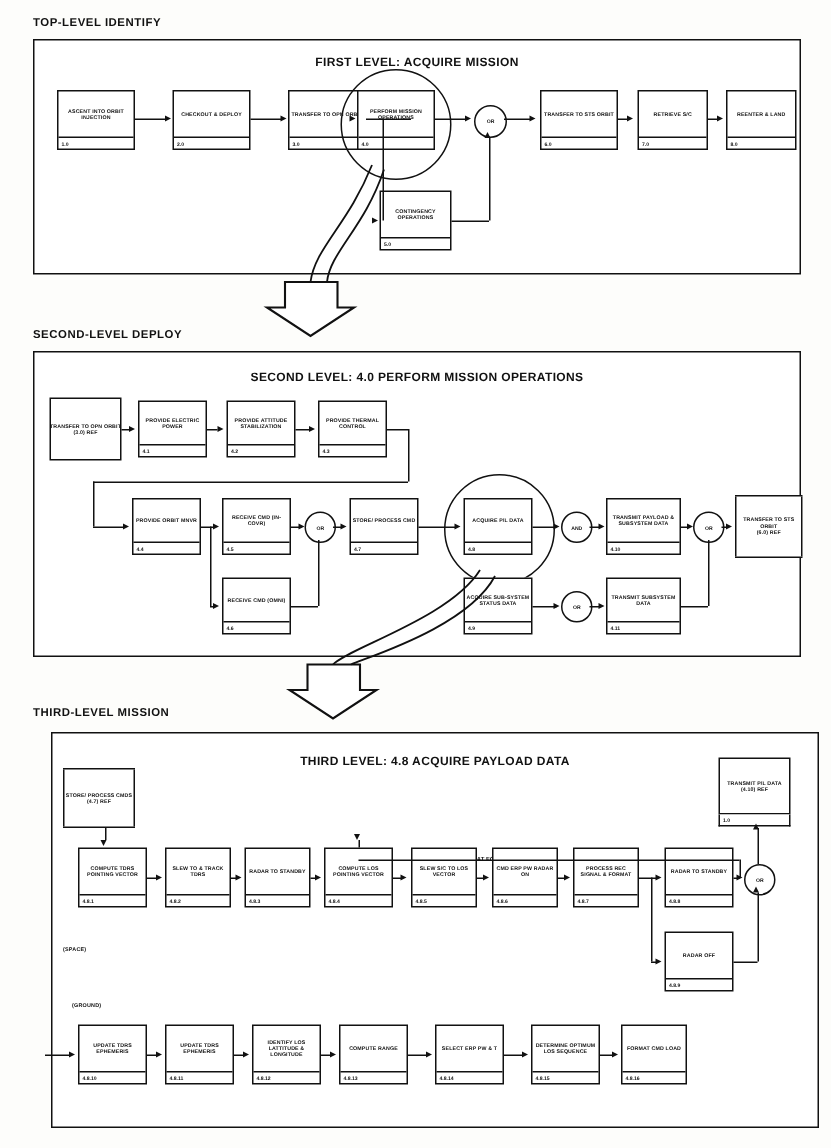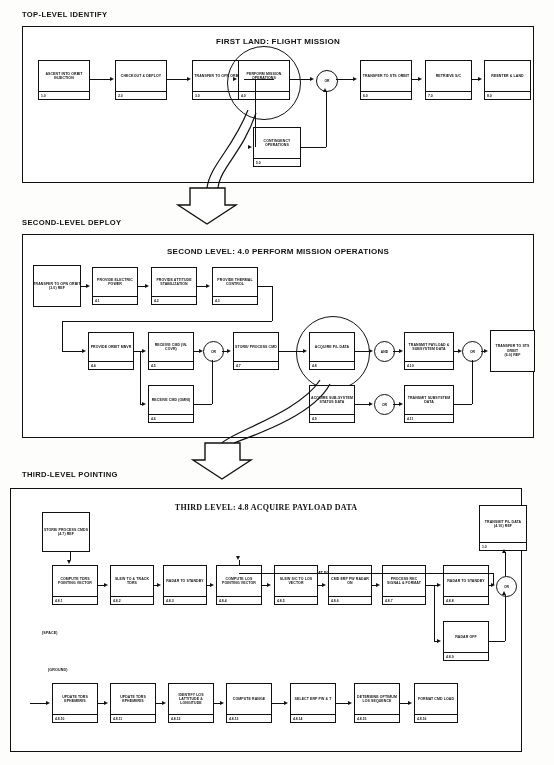--- a/index.html
+++ b/index.html
@@ -62,21 +62,21 @@
   svg.ovl{position:absolute;left:0;top:0;width:554px;height:765px;pointer-events:none;}
 </style>
 </head>
 <body>
 
 <div class="page">
 
   <div class="sec-title" style="left:22px;top:10px;">TOP-LEVEL IDENTIFY</div>
 
   <div class="panel" style="left:22px;top:26px;width:510px;height:155px;">
-    <div class="panel-title" style="top:10px;">FIRST LAND: FLIGHT MISSION</div>
+    <div class="panel-title" style="top:10px;">FIRST LEVEL: ACQUIRE MISSION</div>
   </div>
 
   <div class="blk" style="left:38px;top:60px;width:52px;height:40px;">
     <div class="body">
         <span>ASCENT INTO ORBIT INJECTION</span>
       </div>
     <div class="num">
         <span>1.0</span>
       </div>
   </div>
@@ -335,23 +335,23 @@
   <div class="arw arw-r" style="left:369px;top:401.5px;"></div>
   <div class="ln lnh" style="left:393px;top:404px;width:7px;"></div>
   <div class="arw arw-r" style="left:399px;top:401.5px;"></div>
   <div class="ln lnh" style="left:454px;top:351px;width:5px;"></div>
   <div class="arw arw-r" style="left:458px;top:348.5px;"></div>
   <div class="ln lnh" style="left:454px;top:404px;width:18px;"></div>
   <div class="ln lnv" style="left:472px;top:360px;height:44px;"></div>
   <div class="ln lnh" style="left:481px;top:351px;width:4px;"></div>
   <div class="arw arw-r" style="left:484px;top:348.5px;"></div>
 
-  <div class="sec-title" style="left:22px;top:470px;">THIRD-LEVEL POINTING</div>
-
-  <div class="panel" style="left:10px;top:488px;width:510px;height:262px;font-family:Liberation Serif, serif;">
+  <div class="sec-title" style="left:22px;top:470px;">THIRD-LEVEL MISSION</div>
+
+  <div class="panel" style="left:34px;top:488px;width:510px;height:262px;">
     <div class="panel-title" style="top:14px;">THIRD LEVEL: 4.8 ACQUIRE PAYLOAD DATA</div>
   </div>
 
   <div class="refblk" style="left:42px;top:512px;width:48px;height:40px;">
     <span style="white-space:pre-line;">STORE/ PROCESS CMDS
 (4.7) REF</span>
   </div>
 
   <div class="refblk" style="left:479px;top:505px;width:48px;height:38px;">
     <span style="white-space:pre-line;">TRANSMIT P/L DATA

